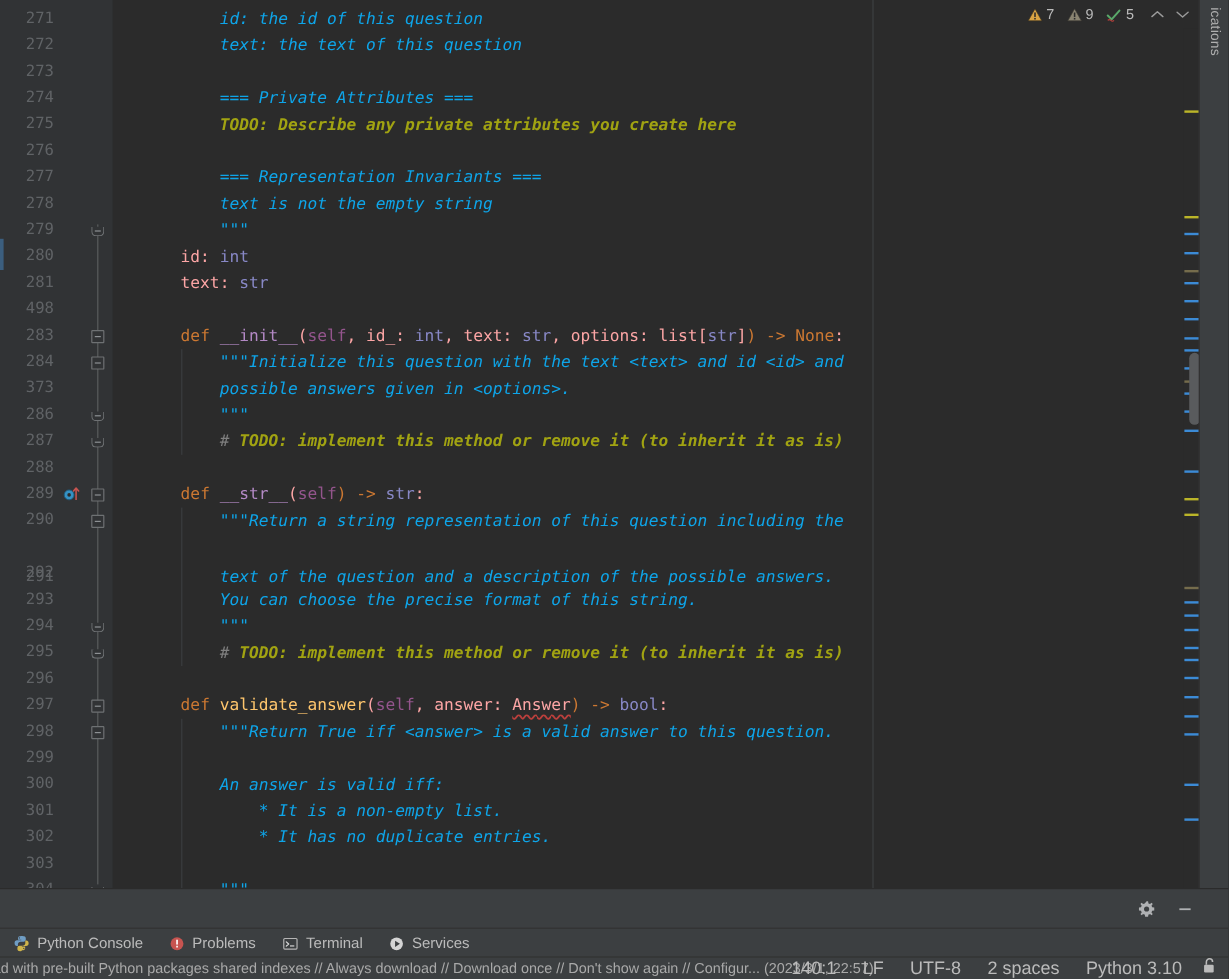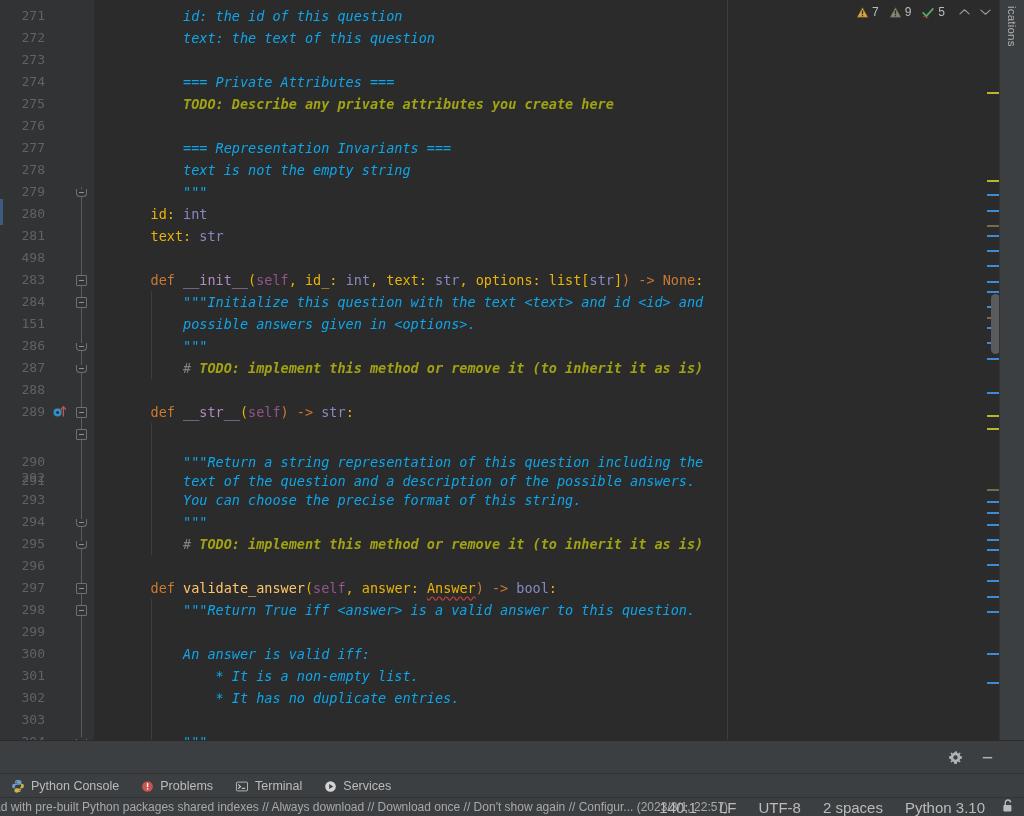--- a/index.html
+++ b/index.html
@@ -83,21 +83,21 @@
   
   .k{color:#cc7832;}            
   .fn{color:#b389c5;}           
   .fnp{color:#ffc66d;}          
   .self{color:#94558d;}         
   .bi{color:#8888c6;}           
   .none{color:#cc7832;}         
   .doc{color:#0ea5e9;font-style:italic;}   
   .todo{color:#a1a312;font-style:italic;font-weight:bold;} 
   .cmt{color:#808080;font-style:italic;}
-  .id{color:#eab308;}
+  .id{color:#fca5a5;}
   .err-underline{
     text-decoration:underline;text-decoration-style:wavy;
     text-decoration-color:#bc3f3c;text-underline-offset:3px;
   }
 
   
   .inspect-widget{
     position:absolute;right:24px;top:0;height:24px;
     display:flex;align-items:center;gap:3px;
     padding:0 6px;font-size:12px;color:#bbbbbb;
@@ -218,26 +218,26 @@
         <div class="row" style="position: absolute; top: 93px; left: 0px; width: 1024px;"><span class="lnum">275</span><span class="code"><span class="doc">        </span><span class="todo">TODO: Describe any private attributes you create here</span></span></div>
         <div class="row" style="position: absolute; top: 115px; left: 0px; width: 1024px;"><span class="lnum">276</span><span class="code"></span></div>
         <div class="row" style="position: absolute; top: 137px; left: 0px; width: 1024px;"><span class="lnum">277</span><span class="code"><span class="doc">        === Representation Invariants ===</span></span></div>
         <div class="row" style="position: absolute; top: 159px; left: 0px; width: 1024px;"><span class="lnum">278</span><span class="code"><span class="doc">        text is not the empty string</span></span></div>
         <div class="row" style="position: absolute; top: 181px; left: 0px; width: 1024px;"><span class="lnum">279</span><span class="code"><span class="doc">        """</span></span></div>
         <div class="row" style="position: absolute; top: 203px; left: 0px; width: 1024px;"><span class="lnum">280</span><span class="code"><span class="id">    id: </span><span class="bi">int</span></span></div>
         <div class="row" style="position: absolute; top: 225px; left: 0px; width: 1024px;"><span class="lnum">281</span><span class="code"><span class="id">    text: </span><span class="bi">str</span></span></div>
         <div class="row" style="position: absolute; top: 247px; left: 0px; width: 1024px;"><span class="lnum">498</span><span class="code"></span></div>
         <div class="row" style="position: absolute; top: 269px; left: 0px; width: 1024px;"><span class="lnum">283</span><span class="code"><span class="id">    </span><span class="k">def </span><span class="fn">__init__</span><span class="id">(</span><span class="self">self</span><span class="id">, id_: </span><span class="bi">int</span><span class="id">, text: </span><span class="bi">str</span><span class="id">, options: </span><span class="id">list</span><span class="id">[</span><span class="bi">str</span><span class="id">]</span><span class="k">) -&gt; </span><span class="none">None</span><span class="id">:</span></span></div>
         <div class="row" style="position: absolute; top: 291px; left: 0px; width: 1024px;"><span class="lnum">284</span><span class="code"><span class="doc">        """Initialize this question with the text &lt;text&gt; and id &lt;id&gt; and</span></span></div>
-        <div class="row" style="position: absolute; top: 313px; left: 0px; width: 1024px;"><span class="lnum">151</span><span class="code"><span class="doc">        possible answers given in &lt;options&gt;.</span></span></div>
+        <div class="row" style="position: absolute; top: 313px; left: 0px; width: 1024px;"><span class="lnum">373</span><span class="code"><span class="doc">        possible answers given in &lt;options&gt;.</span></span></div>
         <div class="row" style="position: absolute; top: 335px; left: 0px; width: 1024px;"><span class="lnum">286</span><span class="code"><span class="doc">        """</span></span></div>
         <div class="row" style="position: absolute; top: 357px; left: 0px; width: 1024px;"><span class="lnum">287</span><span class="code"><span class="cmt">        # </span><span class="todo">TODO: implement this method or remove it (to inherit it as is)</span></span></div>
         <div class="row" style="position: absolute; top: 379px; left: 0px; width: 1024px;"><span class="lnum">288</span><span class="code"></span></div>
         <div class="row" style="position: absolute; top: 401px; left: 0px; width: 1024px;"><span class="lnum">289</span><span class="code"><span class="id">    </span><span class="k">def </span><span class="fn">__str__</span><span class="id">(</span><span class="self">self</span><span class="k">) -&gt; </span><span class="bi">str</span><span class="id">:</span></span></div>
-        <div class="row" style="position: absolute; top: 423px; left: 0px; width: 1024px; margin-top: 28px;"><span class="lnum">290</span><span class="code"><span class="doc">        """Return a string representation of this question including the</span></span></div>
+        <div class="row" style="position: absolute; top: 423px; left: 0px; width: 1024px;"><span class="lnum">290</span><span class="code"><span class="doc">        """Return a string representation of this question including the</span></span></div>
         <div class="row" style="position: absolute; top: 470px; left: 0px; width: 880px;"><span class="lnum">291</span><span class="code"><span class="doc">        text of the question and a description of the possible answers.</span></span></div>
         <div class="row" style="position: absolute; top: 467px; left: 0px; width: 1024px;"><span class="lnum">292</span><span class="code"></span></div>
         <div class="row" style="position: absolute; top: 489px; left: 0px; width: 1024px;"><span class="lnum">293</span><span class="code"><span class="doc">        You can choose the precise format of this string.</span></span></div>
         <div class="row" style="position: absolute; top: 511px; left: 0px; width: 1024px;"><span class="lnum">294</span><span class="code"><span class="doc">        """</span></span></div>
         <div class="row" style="position: absolute; top: 533px; left: 0px; width: 1024px;"><span class="lnum">295</span><span class="code"><span class="cmt">        # </span><span class="todo">TODO: implement this method or remove it (to inherit it as is)</span></span></div>
         <div class="row" style="position: absolute; top: 555px; left: 0px; width: 1024px;"><span class="lnum">296</span><span class="code"></span></div>
         <div class="row" style="position: absolute; top: 577px; left: 0px; width: 1024px;"><span class="lnum">297</span><span class="code"><span class="id">    </span><span class="k">def </span><span class="fnp">validate_answer</span><span class="id">(</span><span class="self">self</span><span class="id">, answer: </span><span class="id err-underline">Answer</span><span class="k">) -&gt; </span><span class="bi">bool</span><span class="id">:</span></span></div>
         <div class="row" style="position: absolute; top: 599px; left: 0px; width: 1024px;"><span class="lnum">298</span><span class="code"><span class="doc">        """Return True iff &lt;answer&gt; is a valid answer to this question.</span></span></div>
         <div class="row" style="position: absolute; top: 621px; left: 0px; width: 1024px;"><span class="lnum">299</span><span class="code"></span></div>
         <div class="row" style="position: absolute; top: 643px; left: 0px; width: 1024px;"><span class="lnum">300</span><span class="code"><span class="doc">        An answer is valid iff:</span></span></div>

